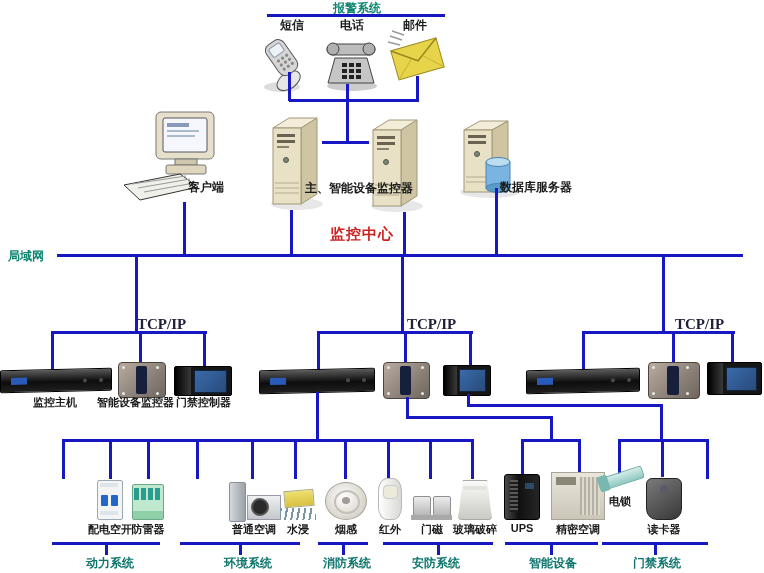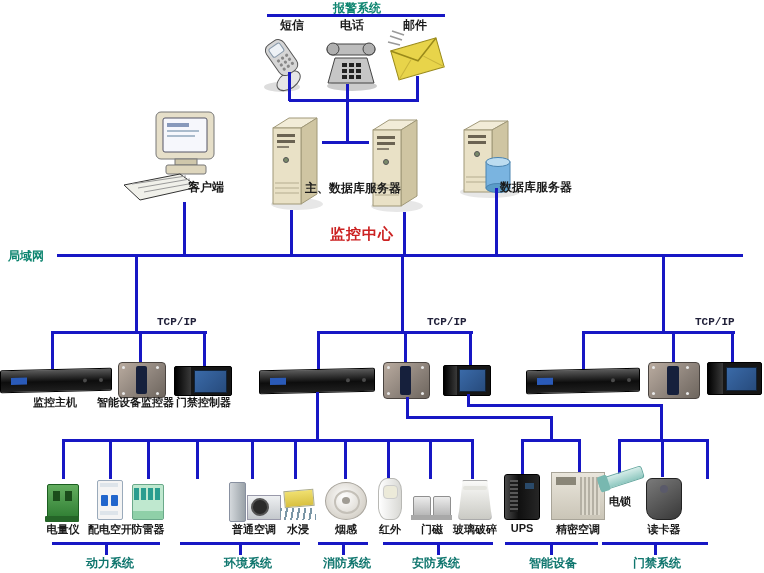--- a/index.html
+++ b/index.html
@@ -6,21 +6,21 @@
   .stage{position:relative;width:764px;height:573px;background:#fff;overflow:hidden;
          font-family:"Liberation Sans","DejaVu Sans",sans-serif;}
   .hline,.vline,.tick{position:absolute;background:#1717c4;}
   .hline{height:3px;}
   .vline{width:3px;}
   .tick{width:3px;height:10px;}
   .lbl{position:absolute;font-weight:bold;color:#1a1a1a;font-size:12px;white-space:nowrap;}
   .lbl.center{text-align:center;}
   .teal{color:#0e8570;}
   .red{color:#cc2222;font-size:15px;letter-spacing:1px;}
-  .mono{font-family:Liberation Mono, monospace;font-size:11px;color:#21213a;margin-left:20px;}
+  .mono{font-family:Liberation Serif, serif;font-size:15px;color:#21213a;}
   .glabel{position:absolute;font-weight:bold;font-size:12px;color:#0f766e;text-align:center;white-space:nowrap;}
   .sensor{position:absolute;width:56px;display:flex;flex-direction:column;align-items:center;}
   .iconbox{height:46px;display:flex;align-items:flex-end;justify-content:center;}
   .slabel{font-size:11px;font-weight:bold;color:#1a1a1a;white-space:nowrap;margin-top:2px;}
   .ic{position:relative;display:block;}
   
   .ic-rack{position:absolute;background:linear-gradient(#5a5a5a,#0d0d0d 55%,#1f1f1f);
            border:1px solid #000;border-radius:2px;transform:skewY(-1.2deg);}
   .ic-rack::before{content:"";position:absolute;left:9%;top:32%;width:16px;height:7px;background:#2a5ab8;}
   .ic-rack::after{content:"";position:absolute;right:8px;top:42%;width:4px;height:4px;border-radius:50%;
@@ -201,21 +201,21 @@
     <rect x="14" y="60" width="24" height="2" fill="#cfc7ab"></rect>
     <rect x="14" y="65" width="24" height="2" fill="#cfc7ab"></rect>
     <g>
       <rect x="34" y="46" width="24" height="26" fill="#7ab4e0" stroke="#4a84b0"></rect>
       <ellipse cx="46" cy="72" rx="12" ry="4.5" fill="#5a9cc8" stroke="#4a84b0"></ellipse>
       <ellipse cx="46" cy="46" rx="12" ry="4.5" fill="#bcdcf0" stroke="#4a84b0"></ellipse>
     </g>
   </svg>
 
   <div class="hline" style="left:322px;top:141px;width:47px"></div>
-  <div class="lbl" style="left:305px;top:180px">主、数据库服务器</div>
+  <div class="lbl" style="left:305px;top:180px">主、智能设备监控器</div>
   <div class="lbl" style="left:500px;top:179px">数据库服务器</div>
   <div class="lbl red" style="left:330px;top:225px">监控中心</div>
 
   <div class="vline" style="left:183px;top:202px;height:54px"></div>
   <div class="vline" style="left:290px;top:210px;height:46px"></div>
   <div class="vline" style="left:403px;top:212px;height:44px"></div>
   <div class="vline" style="left:495px;top:188px;height:68px"></div>
 
   <div class="lbl teal" style="left:8px;top:248px">局域网</div>
   <div class="hline" style="left:57px;top:254px;width:686px"></div>
@@ -275,26 +275,20 @@
 
   <div class="hline" style="left:522px;top:439px;width:59px"></div>
   <div class="vline" style="left:521px;top:439px;height:38px"></div>
   <div class="vline" style="left:578px;top:439px;height:36px"></div>
 
   <div class="hline" style="left:619px;top:439px;width:90px"></div>
   <div class="vline" style="left:618px;top:439px;height:44px"></div>
   <div class="vline" style="left:661px;top:439px;height:38px"></div>
   <div class="vline" style="left:706px;top:439px;height:40px"></div>
 
-  <div class="sensor" style="left:35px;top:474px">
-    <div class="iconbox">
-        <span class="ic ic-meter"></span>
-      </div>
-    <div class="slabel">电量仪</div>
-  </div>
   <div class="sensor" style="left:82px;top:474px">
     <div class="iconbox">
         <span class="ic ic-breaker"></span>
       </div>
     <div class="slabel">配电空开</div>
   </div>
   <div class="sensor" style="left:120px;top:474px">
     <div class="iconbox">
         <span class="ic ic-surge"></span>
       </div>

